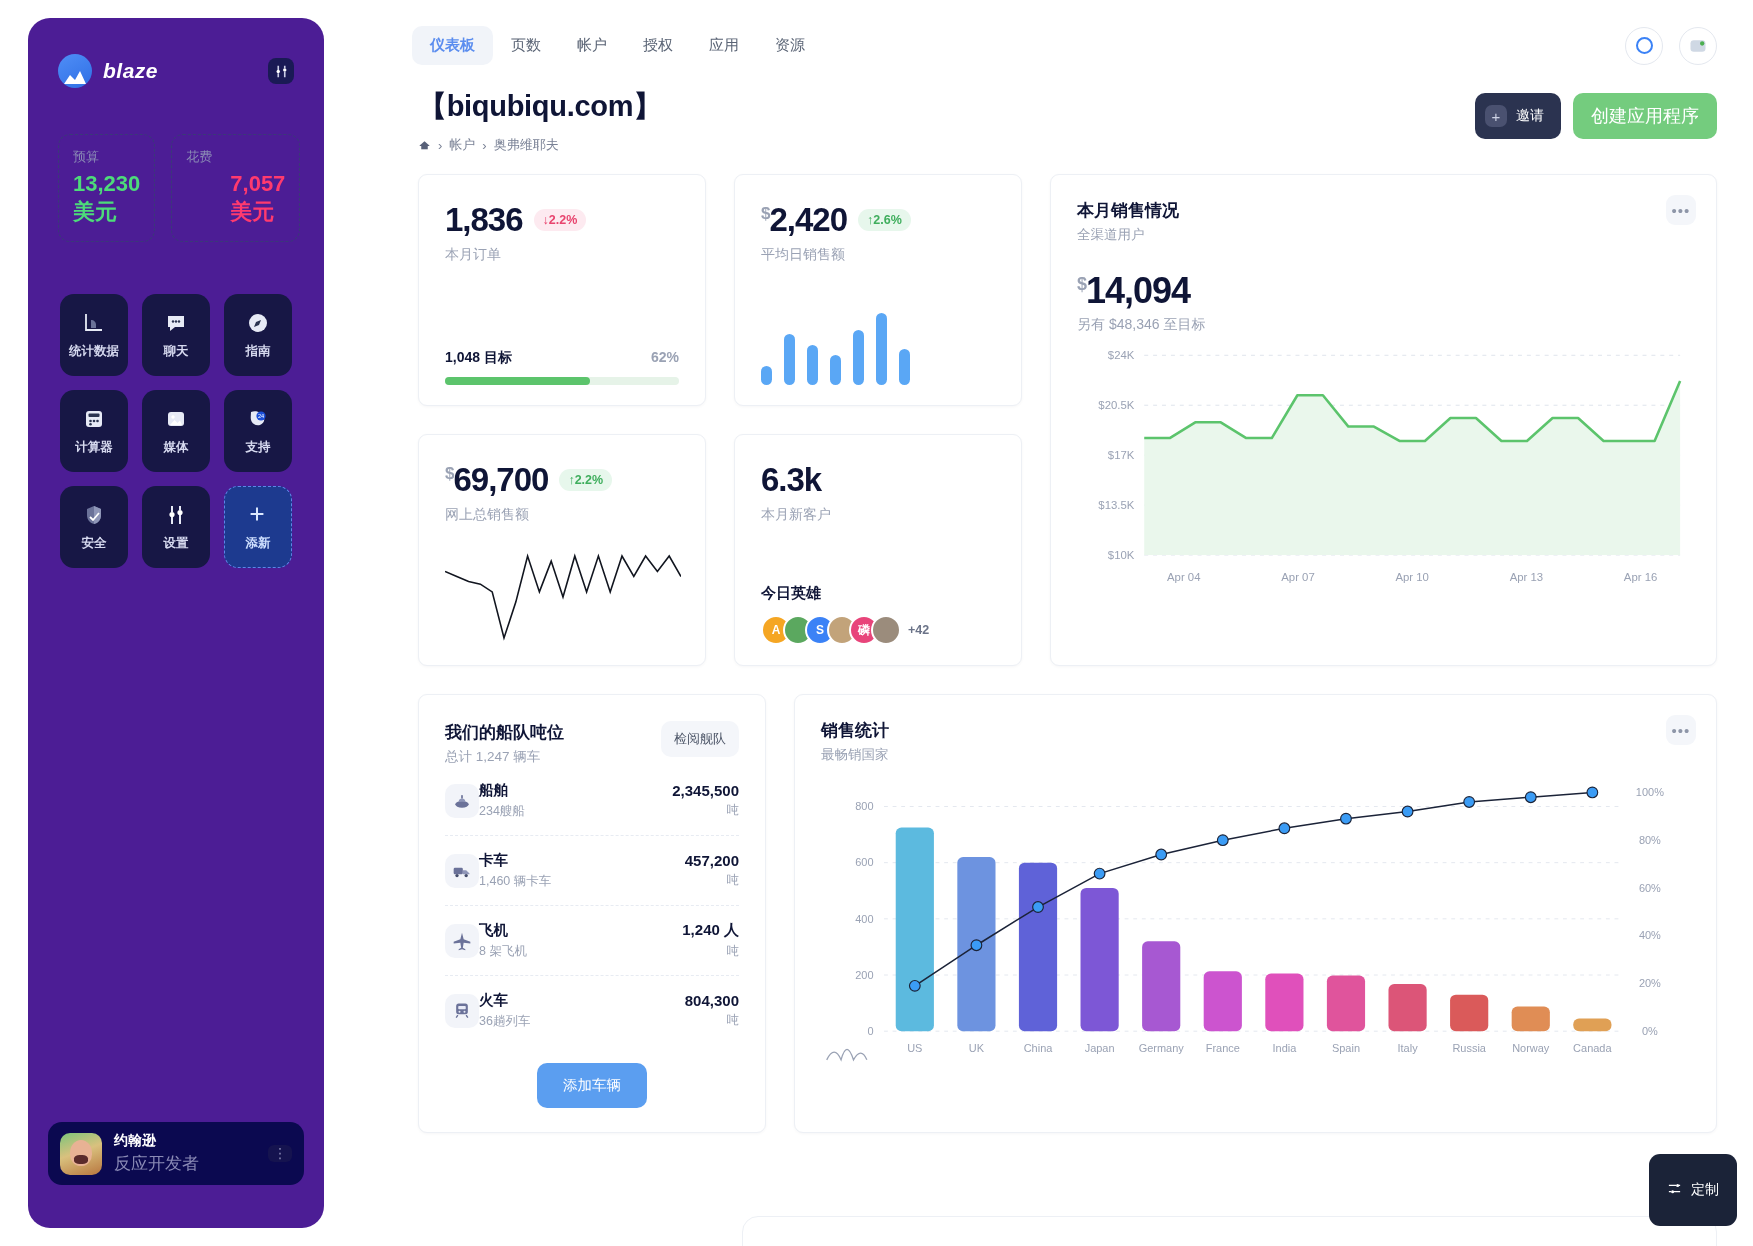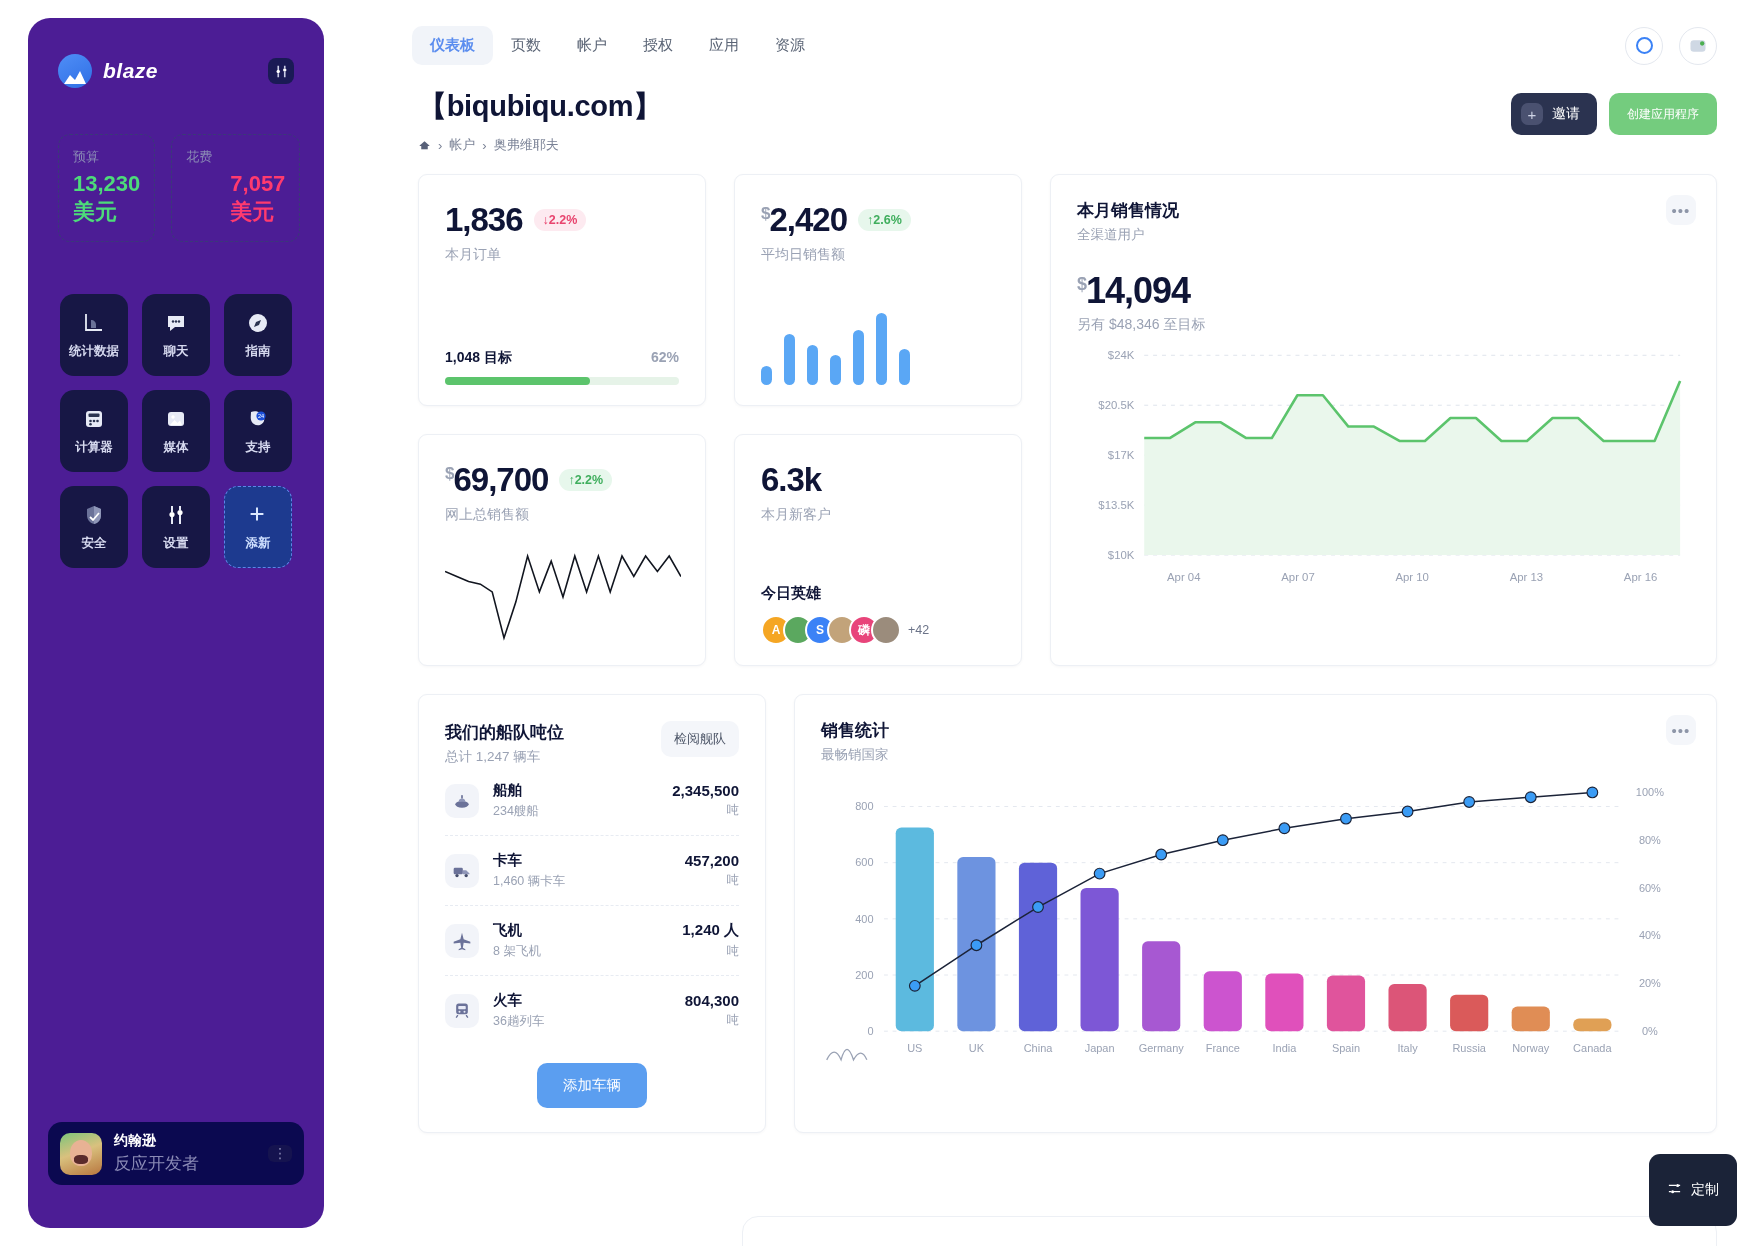--- a/index.html
+++ b/index.html
@@ -106,21 +106,21 @@
   .title-actions { margin-left:auto; display:flex; gap:12px; padding-top:6px;}
   .btn-invite {
     background:#2b3350; color:#fff; border-radius:10px; font-size:14px;
     padding:10px 17px 10px 10px; display:flex; align-items:center; gap:9px; border:none;
     cursor:pointer;
   }
   .plus-chip { width:22px;height:22px;border-radius:7px;background:#4a5170;
     color:#cfd4e6;display:flex;align-items:center;justify-content:center;font-size:15px;}
   .btn-create {
     background:#74cc7e; color:#fff; border:none; border-radius:10px;
-    font-size:12px; padding:11px 18px; cursor:pointer;
+    font-size:18px; padding:11px 18px; cursor:pointer;
   }
 
   .grid-wrap { padding: 20px 36px 0 94px; }
   .row1 { display:flex; gap:28px; }
   .col-left { width:288px; display:flex; flex-direction:column; gap:28px;}
   .col-mid  { width:288px; display:flex; flex-direction:column; gap:28px;}
   .col-right{ flex:1; }
   .card { background:#fff; border:1px solid #edf0f5; border-radius:9px;
           box-shadow:0 1px 3px rgba(20,30,60,.04); }
 
@@ -141,42 +141,42 @@
   .minibars { margin-top:auto; display:flex; align-items:flex-end; gap:12px; height:72px;}
   .minibar { width:11px; border-radius:6px; background:#5aa7f5; }
 
   .heroes-title { font-weight:bold; font-size:15px; color:#0f1536; margin-top:auto;}
   .heroes { display:flex; align-items:center; margin-top:12px; }
   .hero {
     width:30px;height:30px;border-radius:50%;border:2px solid #fff;margin-left:-8px;
     display:flex;align-items:center;justify-content:center;color:#fff;font-size:12px;font-weight:bold;
   }
   .hero:first-child{margin-left:0;}
-  .hero-more{ font-size:12.5px; color:#6b7388; margin-left:7px; font-weight:normal;}
+  .hero-more{ font-size:12.5px; color:#6b7388; margin-left:7px; font-weight:bold;}
 
   .spark { margin-top:auto; height:96px; }
 
   
   .sales-card { padding:24px 26px 18px 26px; height:492px; position:relative;}
   .card-h { font-size:17px; font-weight:bold; color:#0f1536; }
   .card-sub { font-size:13.5px; color:#9aa2b4; margin-top:4px;}
   .dots-btn { position:absolute; right:20px; top:20px; width:30px;height:30px;
     border-radius:9px; background:#f4f6fa; color:#8e96a8; font-size:15px;
     display:flex;align-items:center;justify-content:center; letter-spacing:1px;}
   .big-num { font-size:36px; font-weight:bold; color:#0f1536; margin-top:26px; letter-spacing:-1px;}
   .big-dollar{font-size:18px;color:#9aa2b4;vertical-align:super;font-weight:bold;}
   .big-sub { color:#9aa2b4; font-size:14px; margin-top:4px;}
 
   
   .row2 { display:flex; gap:28px; margin-top:28px; }
   .fleet-card { width:348px; padding:26px 26px 24px 26px; }
   .fleet-h { display:flex; align-items:flex-start; }
   .fleet-btn { margin-left:auto; background:#f4f6fa; border:none; border-radius:10px;
     font-size:13px; color:#4b5466; padding:9px 13px; cursor:pointer; }
-  .fleet-item { display:flex; align-items:center; padding:15px 0; gap:14px;
+  .fleet-item { display:flex; align-items:center; padding:15px 0; 
      border-bottom:1px dashed #e7ebf2;justify-content:center; }
   .fleet-item:last-of-type{ border-bottom:none; }
   .fleet-ico { width:34px;height:34px;border-radius:10px;background:#f2f4f9;
      display:flex;align-items:center;justify-content:center;flex:none;}
   .fi-name { font-size:14.5px;font-weight:bold;color:#0f1536;}
   .fi-sub { font-size:12.5px;color:#9aa2b4;margin-top:3px;}
   .fi-right{ margin-left:auto; text-align:right;}
   .fi-val { font-size:15px;font-weight:bold;color:#0f1536;}
   .fi-unit{ font-size:12.5px;color:#9aa2b4;margin-top:3px;}
   .add-veh { display:block; margin:18px auto 0 auto; background:#5b9ef0; color:#fff;

